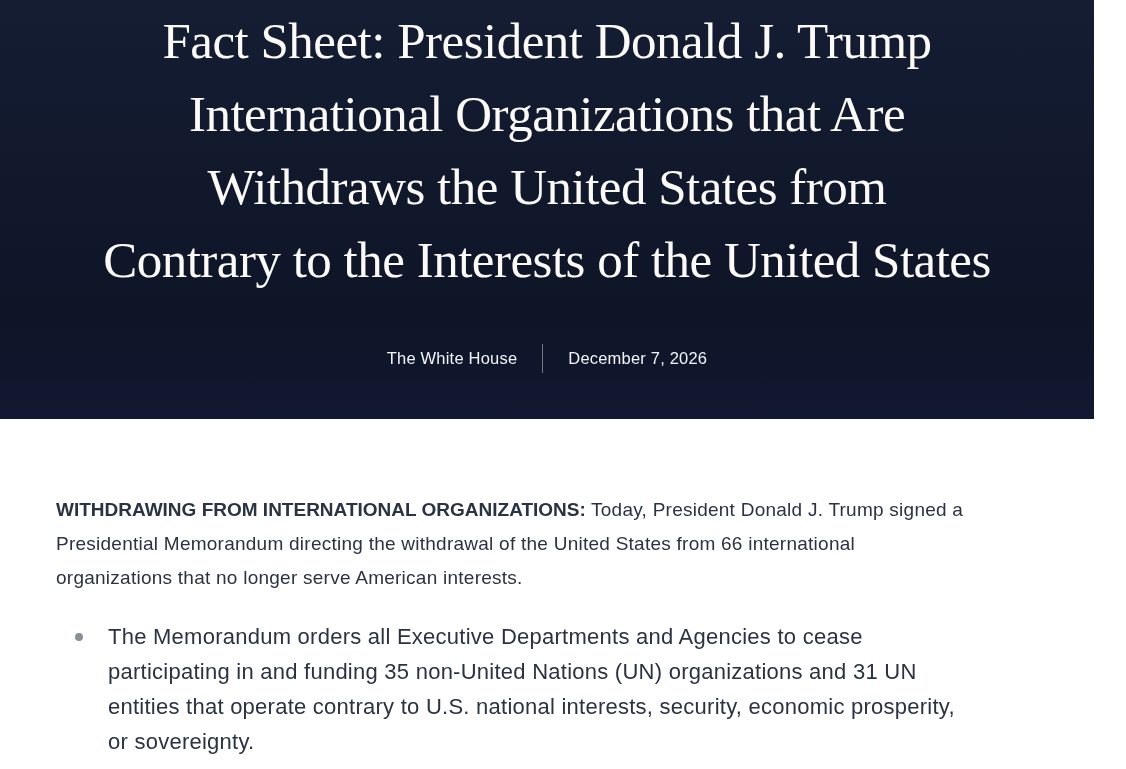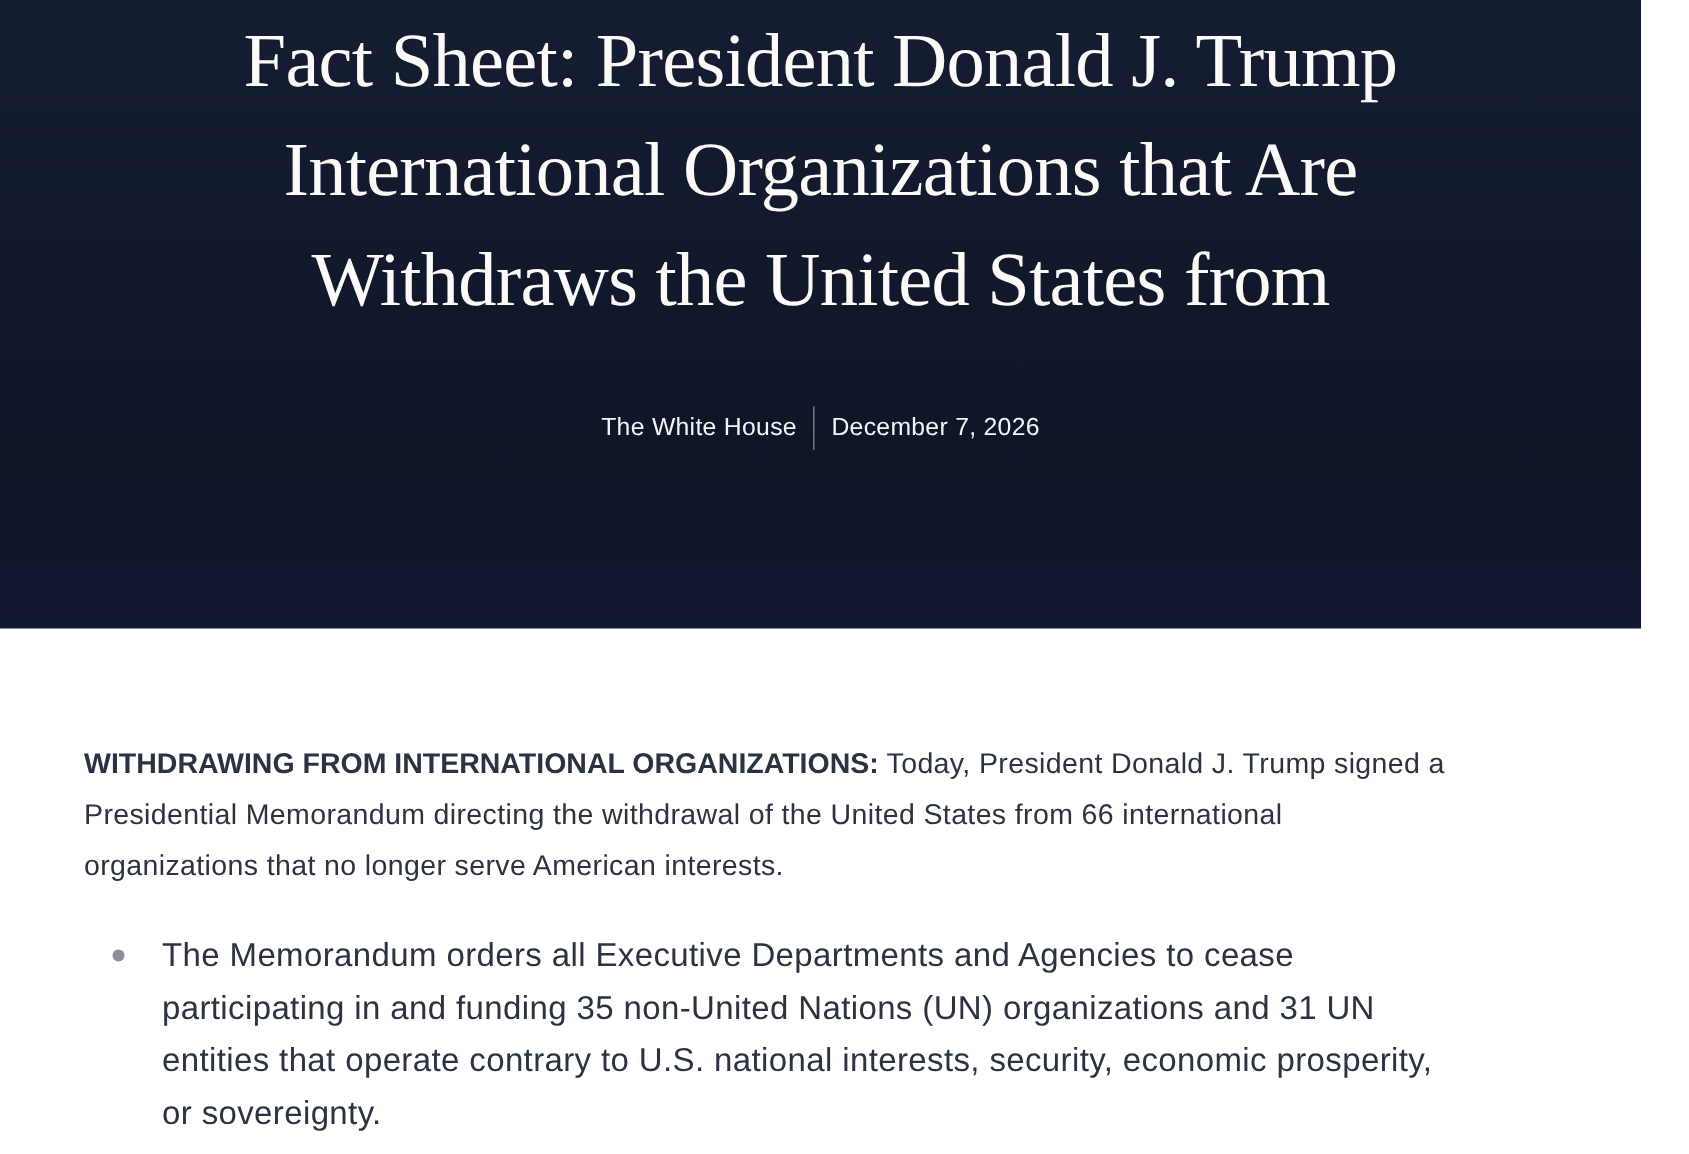--- a/index.html
+++ b/index.html
@@ -32,21 +32,21 @@
     letter-spacing: -0.5px;
     color: #fbfaf7;
   }
   .hero-title .title-line { display: block; white-space: nowrap; }
 
   .meta-row {
     margin-top: 47px;
     display: flex;
     justify-content: center;
     align-items: center;
-    gap: 11px;
+    gap: 25px;
     color: #f2f4f8;
     font-size: 16.5px;
     letter-spacing: 0.2px;
   }
   .meta-divider {
     width: 1px;
     height: 29px;
     background: rgba(255, 255, 255, 0.42);
   }
   .meta-source { cursor: pointer; }
@@ -92,20 +92,21 @@
 </head>
 <body>
 
 <div class="page">
 
   <header class="hero">
     <h1 class="hero-title">
       <span class="title-line">Fact Sheet: President Donald J. Trump</span>
       <span class="title-line">International Organizations that Are</span>
       <span class="title-line">Withdraws the United States from</span>
+      <span class="title-line">Contrary to the Interests of the United States</span>
     </h1>
     <div class="meta-row">
       <span class="meta-source">The White House</span>
       <span class="meta-divider"></span>
       <time class="meta-date">December 7, 2026</time>
     </div>
   </header>
 
   <main class="content">
     <p class="lead-paragraph"><strong>WITHDRAWING FROM INTERNATIONAL ORGANIZATIONS:</strong><span> Today, President Donald J. Trump signed a Presidential Memorandum directing the withdrawal of the United States from 66 international organizations that no longer serve American interests.</span></p>

